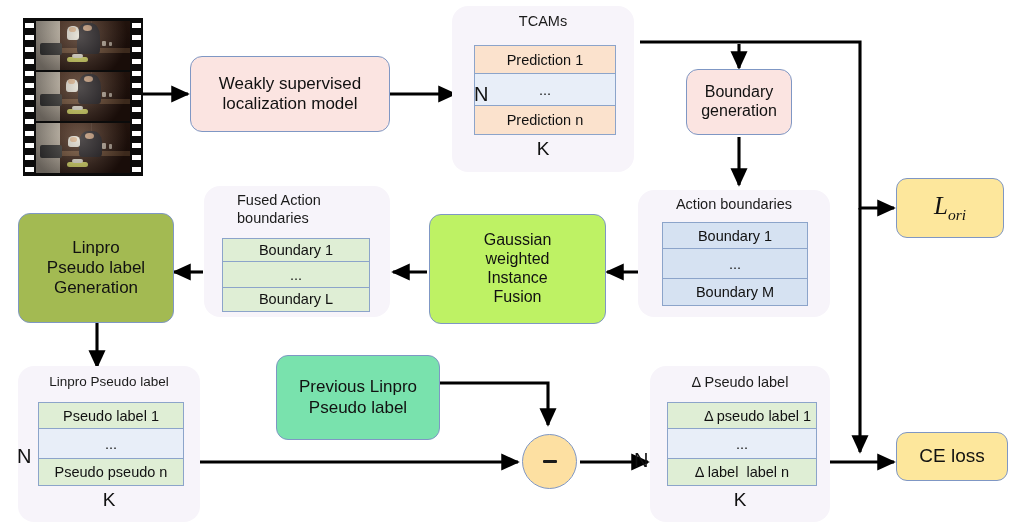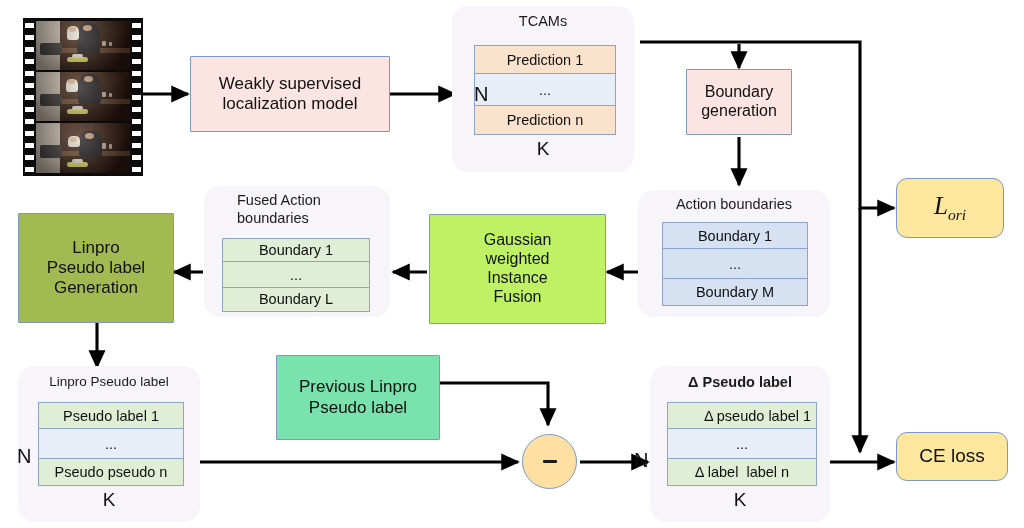--- a/index.html
+++ b/index.html
@@ -19,21 +19,21 @@
 
   
   .node{
     position:absolute;
     box-sizing:border-box;
     display:flex;
     align-items:center;
     justify-content:center;
     text-align:center;
     border:1.3px solid #7f97c4;
-    border-radius:1px;
+    border-radius:12px;
     line-height:1.18;
   }
   .proc-pink{background:#fbe4e1;}
   .proc-olive{background:#a3ba52;}
   .proc-lime{background:#bef264;}
   .proc-mint{background:#79e2ad;}
   .loss{background:#fde79c;border-radius:11px;}
 
   
   .panel{
@@ -334,21 +334,21 @@
   <div class="dim" style="left:17px;top:446px;">N</div>
 
   <div class="node proc-mint" style="left:276px;top:355px;width:164px;height:85px;font-size:17px;white-space:pre;">Previous Linpro
 Pseudo label</div>
 
   <div class="op-circle" style="left:522px;top:434px;width:55px;height:55px;">
     <span class="glyph"></span>
   </div>
 
   <div class="panel" style="left:650px;top:366px;width:180px;height:156px;">
-    <div class="panel-title centered" style="top:8px;font-weight:bold;">Δ Pseudo label</div>
+    <div class="panel-title centered" style="top:8px;">Δ Pseudo label</div>
     <div class="stack" style="left:17px;top:36px;width:150px;height:84px;">
       <div class="row green" style="height:27px;padding-left:31px;">Δ pseudo label 1</div>
       <div class="row pale" style="height:30px;">...</div>
       <div class="row green" style="height:27px;">Δ label  label n</div>
     </div>
     <div class="dim dim-k" style="left:0;width:100%;text-align:center;top:124px;">K</div>
   </div>
   <div class="dim" style="left:634px;top:450px;">N</div>
 
   <div class="node loss" style="left:896px;top:178px;width:108px;height:60px;">

